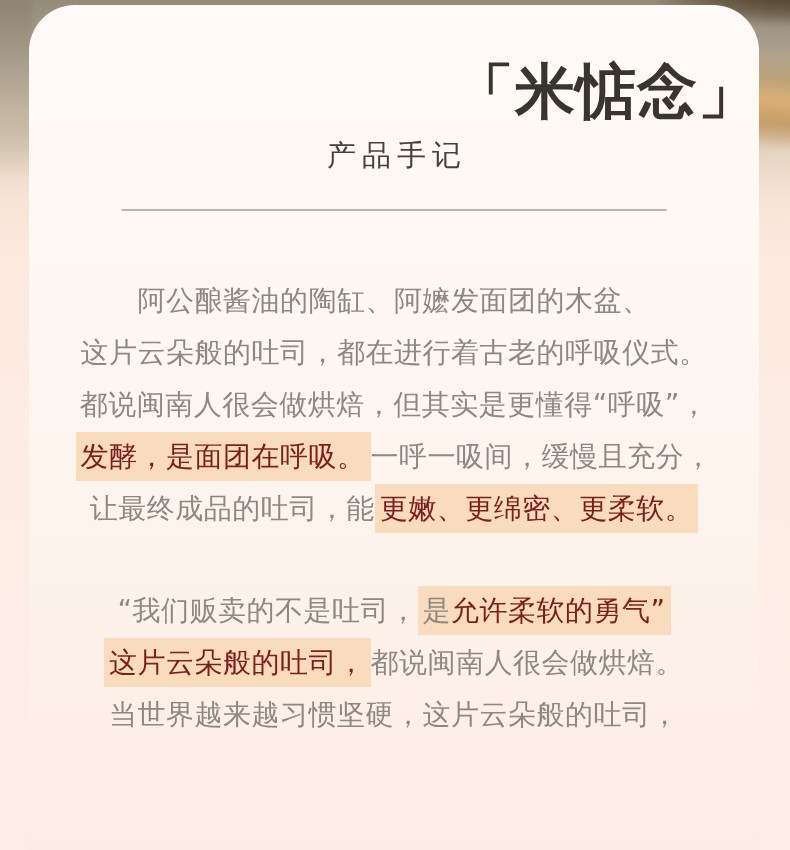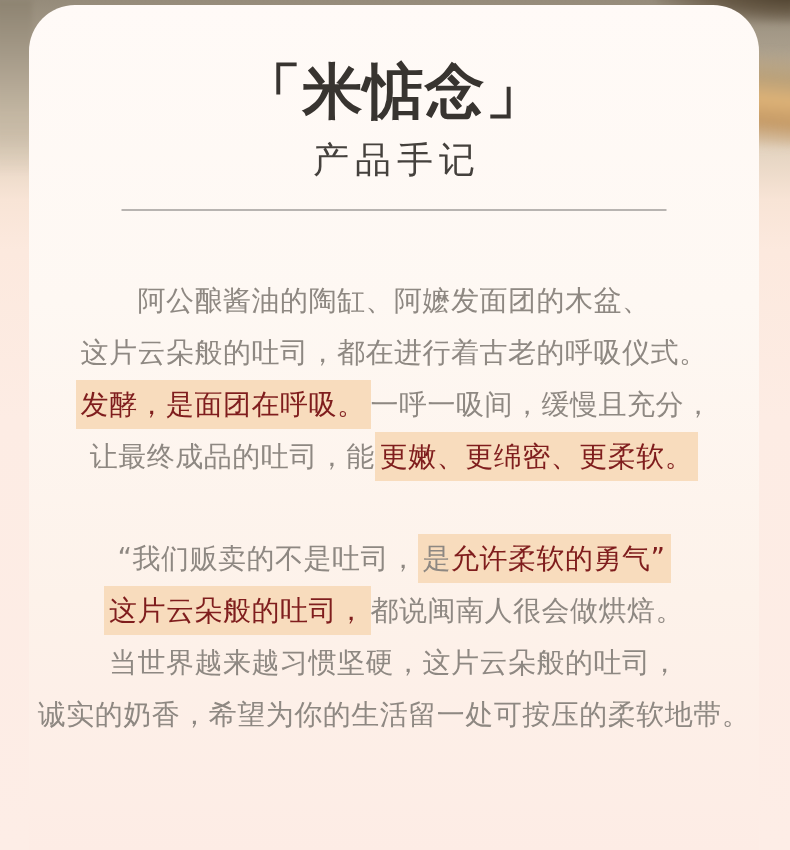--- a/index.html
+++ b/index.html
@@ -59,34 +59,34 @@
     background: linear-gradient(180deg,
       #fffaf7 0%, #fef8f3 35%, #fdf2ea 70%, #fdece5 100%);
     z-index: 2;
   }
 
   .page-title {
     position: absolute;
     top: 52px;
     left: 0;
     width: 100%;
-    text-align: center;
+    text-align: right;
     font-size: 60px;
     line-height: 1.15;
     font-weight: 600;
     letter-spacing: 1px;
     color: #383430;
   }
   .page-subtitle {
     position: absolute;
     top: 131px;
     left: 0;
     width: 100%;
     text-align: center;
-    font-size: 36px;
+    font-size: 29px;
     font-weight: 500;
     letter-spacing: 6px;
     text-indent: 6px;
     color: #45413d;
   }
   .divider {
     position: absolute;
     top: 204px;
     left: 50%;
     transform: translateX(-50%);
@@ -131,23 +131,23 @@
 </div>
 
 <div class="card">
   <div class="page-title">「米惦念」</div>
   <div class="page-subtitle">产品手记</div>
   <div class="divider"></div>
   <div class="body-text">
       <div class="paragraph">
         <div class="text-line"><span><span>阿公酿酱油的陶缸、阿嬷发面团的木盆、</span></span></div>
         <div class="text-line"><span><span>这片云朵般的吐司，都在进行着古老的呼吸仪式。</span></span></div>
+        <div class="text-line"><span><span>都说闽南人很会做烘焙，但其实是更懂得“呼吸”，</span></span></div>
         <div class="text-line"><span class="hl"><span class="b">发酵，是面团在呼吸。</span></span><span><span>一呼一吸间，缓慢且充分，</span></span></div>
         <div class="text-line"><span><span>让最终成品的吐司，能</span></span><span class="hl"><span class="b">更嫩、更绵密、更柔软。</span></span></div>
       </div>
       <div class="paragraph">
         <div class="text-line"><span><span>“我们贩卖的不是吐司，</span></span><span class="hl"><span>是</span><span class="b">允许柔软的勇气”</span></span></div>
         <div class="text-line"><span class="hl"><span class="b">这片云朵般的吐司，</span></span><span><span>都说闽南人很会做烘焙。</span></span></div>
         <div class="text-line"><span><span>当世界越来越习惯坚硬，这片云朵般的吐司，</span></span></div>
-        <div class="text-line"><span><span>诚实的奶香，希望为你的生活留一处可按压的柔软地带。</span></span></div>
       </div>
     </div>
 </div>
 
 </body></html>

